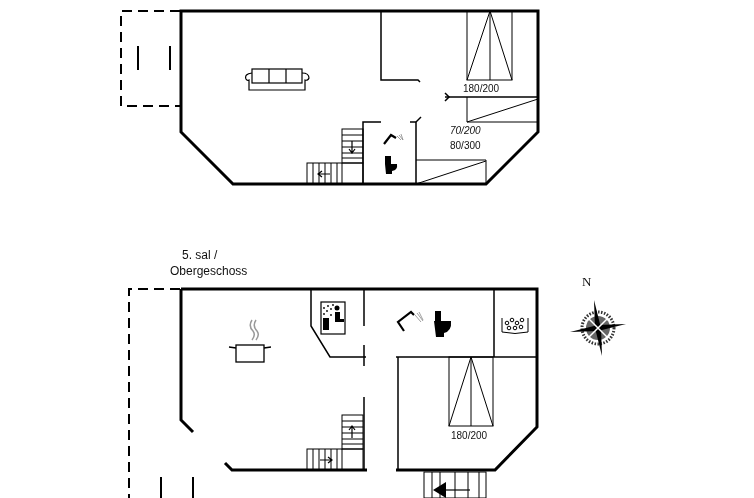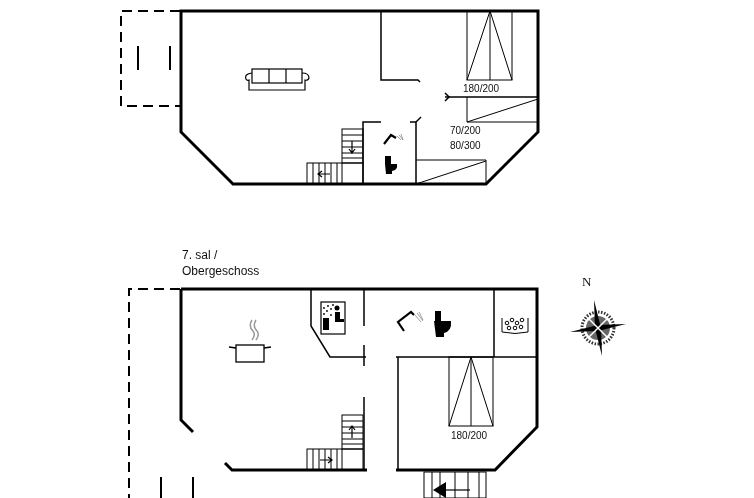--- a/index.html
+++ b/index.html
@@ -168,20 +168,20 @@
   <g transform="translate(598,328)">
     <circle r="16" fill="none" stroke="#333" stroke-width="3" stroke-dasharray="1.5,1.5"></circle>
     <circle r="12" fill="#666"></circle>
     <path d="M-4 -28 L3 0 L4 28 L-3 0 Z" fill="#000"></path>
     <path d="M-28 4 L0 -3 L28 -4 L0 3 Z" fill="#000"></path>
     <path d="M-9 -9 L9 9 M9 -9 L-9 9" stroke="#fff" stroke-width="1.5"></path>
   </g>
 </svg>
 
 <div class="dim" style="left:463px;top:83px;">180/200</div>
-<div class="dim" style="left:450px;top:125px;">70/200</div>
+<div class="dim" style="left:450px;top:125px;font-style:italic;">70/200</div>
 <div class="dim" style="left:450px;top:140px;">80/300</div>
 
-<div class="lbl" style="left:182px;top:248px;">7. sal /</div>
-<div class="lbl" style="left:182px;top:264px;">Obergeschoss</div>
+<div class="lbl" style="left:182px;top:248px;">5. sal /</div>
+<div class="lbl" style="left:170px;top:264px;">Obergeschoss</div>
 <div class="dim" style="left:451px;top:430px;">180/200</div>
 
 <div class="lbl" style="left:582px;top:274px;font-family:'Liberation Serif',serif;font-size:13px;">N</div>
 
 </body></html>

